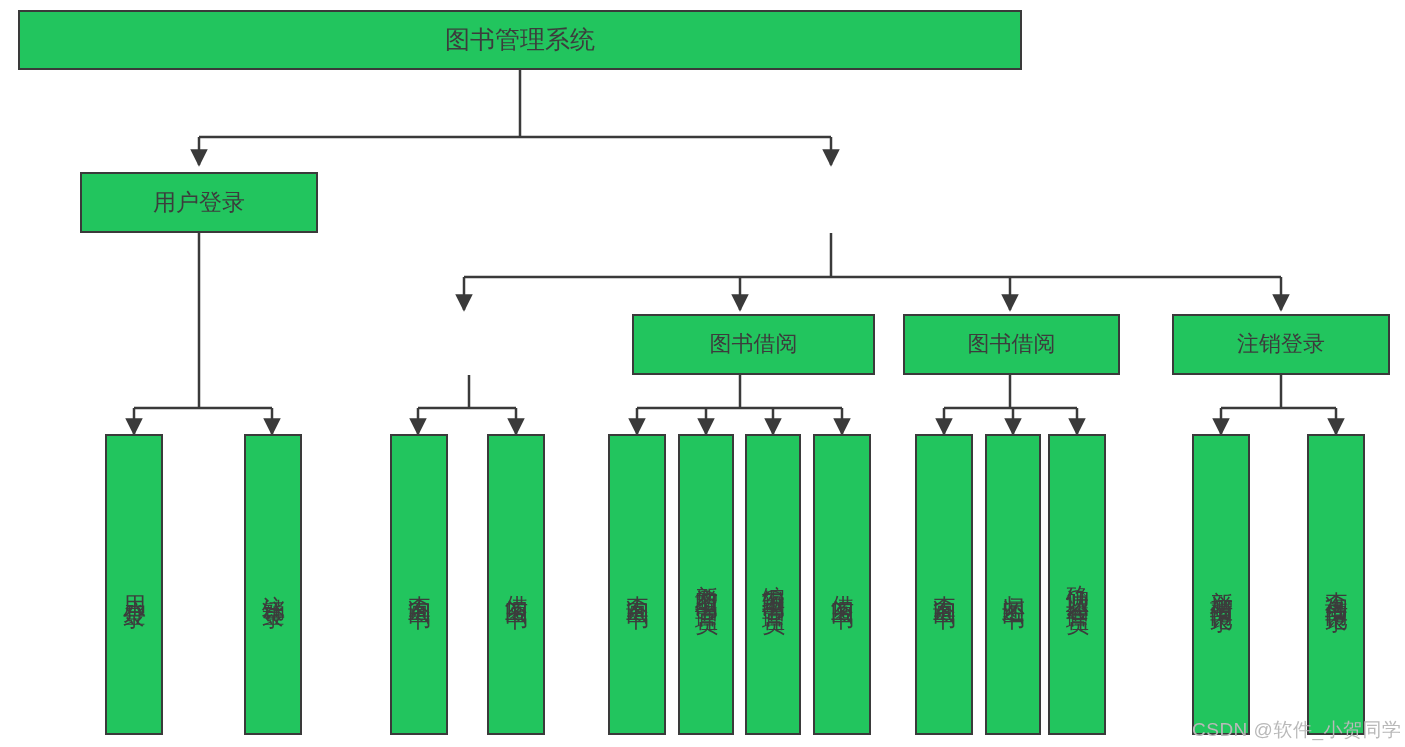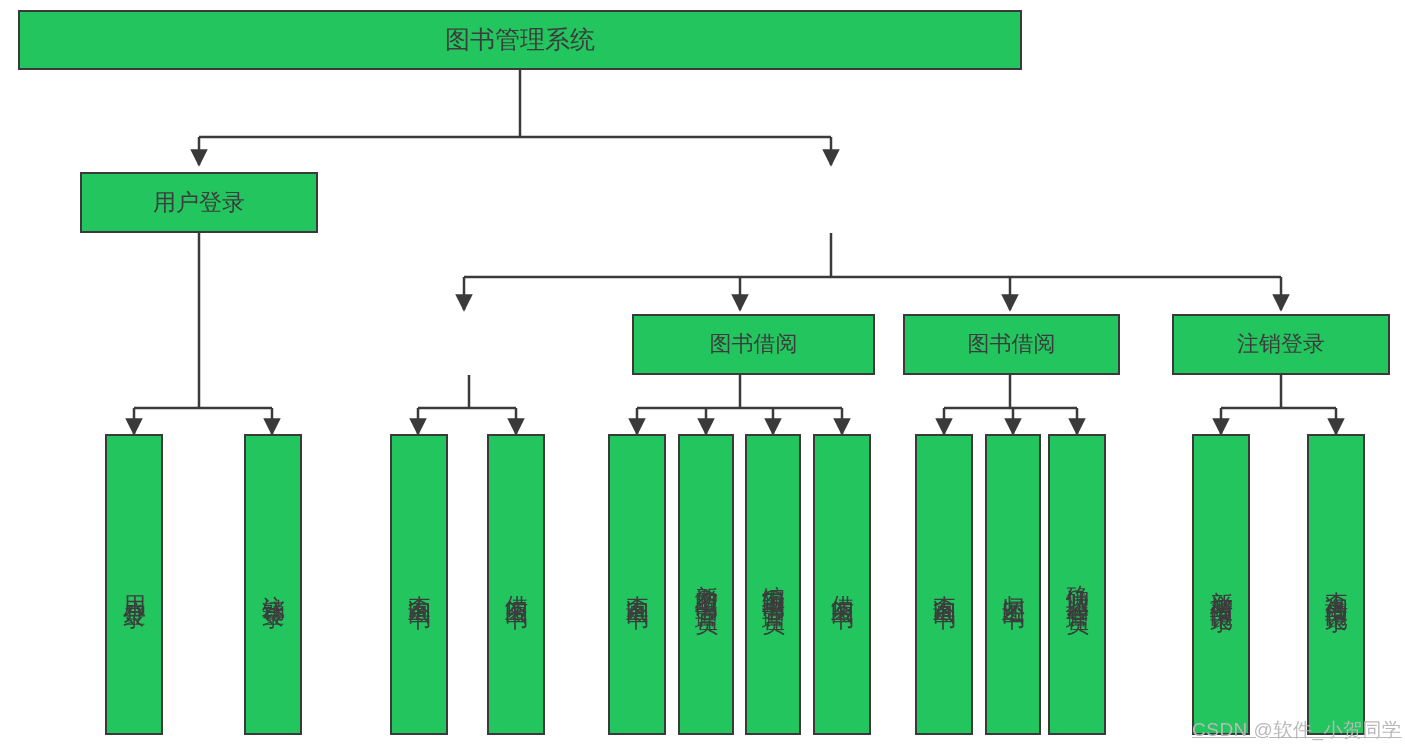--- a/index.html
+++ b/index.html
@@ -60,21 +60,20 @@
     writing-mode: vertical-rl;
     text-orientation: upright;
     display: block;
   }
   .watermark {
     position: absolute;
     font-size: 19px;
     color: #b9b9b9;
     white-space: nowrap;
     letter-spacing: 0.5px;
-    text-decoration: underline;
   }
 </style>
 </head>
 <body>
 
 <div id="canvas">
 
   <svg class="edges" viewBox="0 0 1405 747" xmlns="http://www.w3.org/2000/svg">
     <defs>
       <marker id="arrow" viewBox="0 0 10 10" refX="9" refY="5" markerWidth="7" markerHeight="7" orient="auto-start-reverse">

